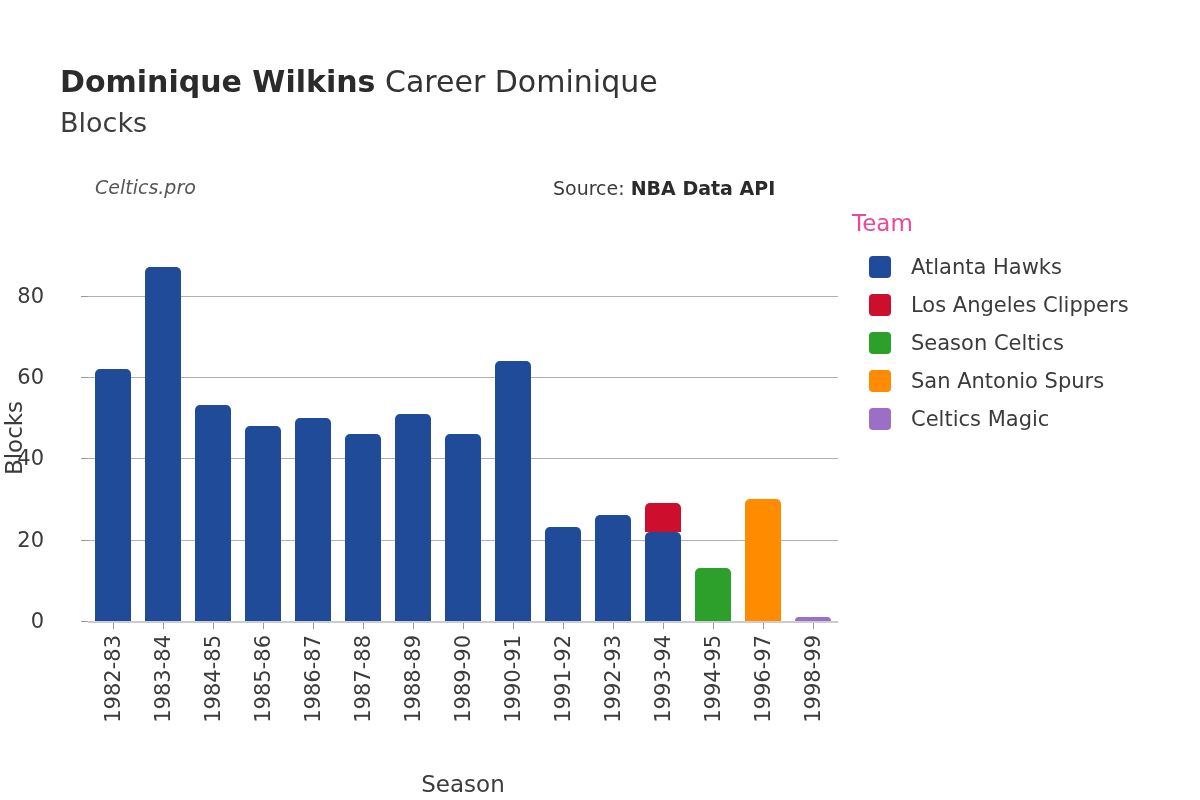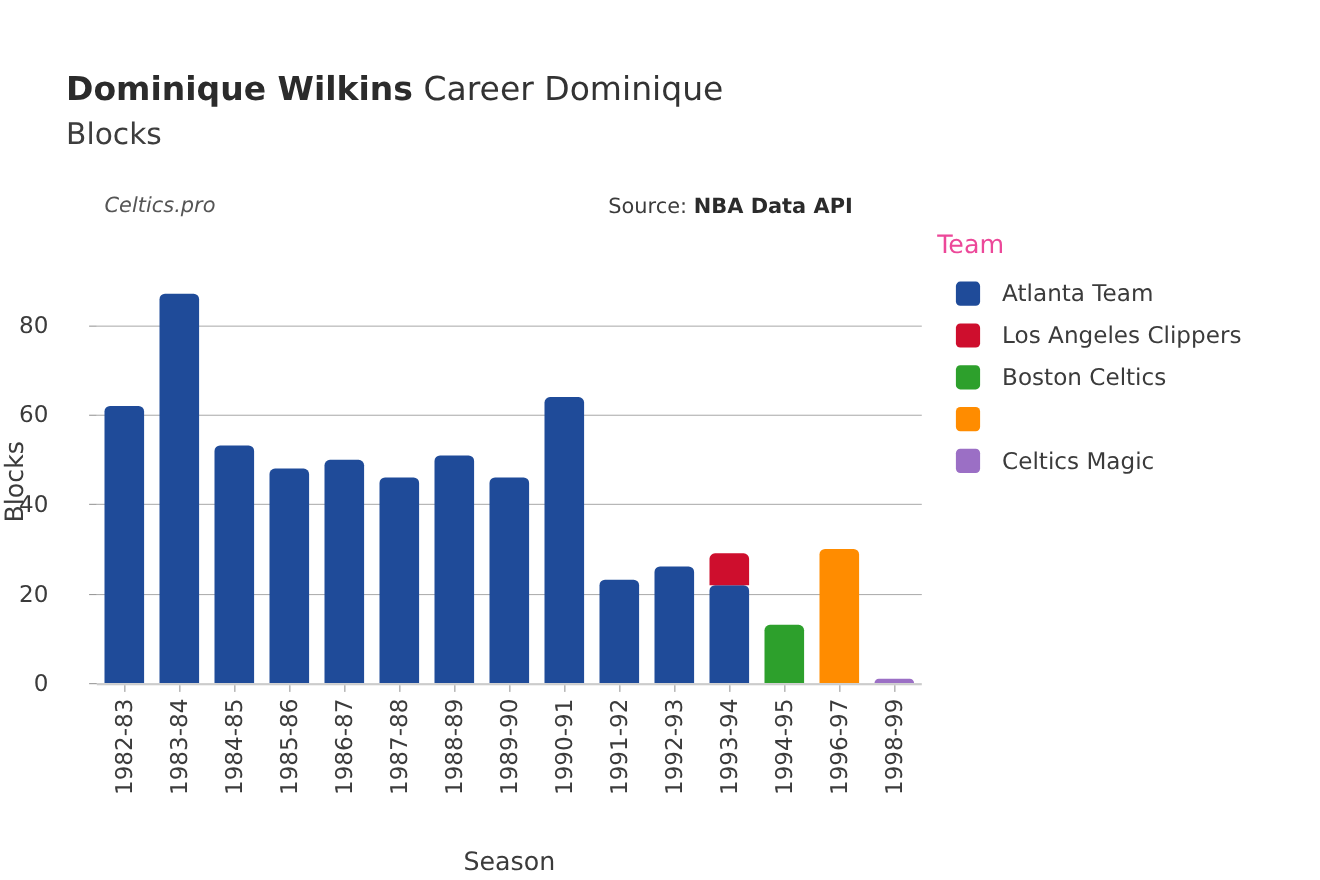--- a/index.html
+++ b/index.html
@@ -202,32 +202,33 @@
         <div class="xtick-mark"></div>
         <div class="xtick-label">1998-99</div>
       </div>
     </div>
 
   <div class="legend">
     <div class="legend-title">Team</div>
     <div id="legend-rows">
         <div class="legend-row">
           <span class="legend-swatch" style="background: rgb(31, 75, 153);"></span>
-          <span class="legend-label">Atlanta Team</span>
+          <span class="legend-label">Atlanta Hawks</span>
         </div>
         <div class="legend-row">
           <span class="legend-swatch" style="background: rgb(206, 14, 45);"></span>
           <span class="legend-label">Los Angeles Clippers</span>
         </div>
         <div class="legend-row">
           <span class="legend-swatch" style="background: rgb(45, 160, 44);"></span>
-          <span class="legend-label">Boston Celtics</span>
+          <span class="legend-label">Season Celtics</span>
         </div>
         <div class="legend-row">
           <span class="legend-swatch" style="background: rgb(255, 140, 0);"></span>
+          <span class="legend-label">San Antonio Spurs</span>
         </div>
         <div class="legend-row">
           <span class="legend-swatch" style="background: rgb(155, 111, 197);"></span>
           <span class="legend-label">Celtics Magic</span>
         </div>
       </div>
   </div>
 
 </div>
 

